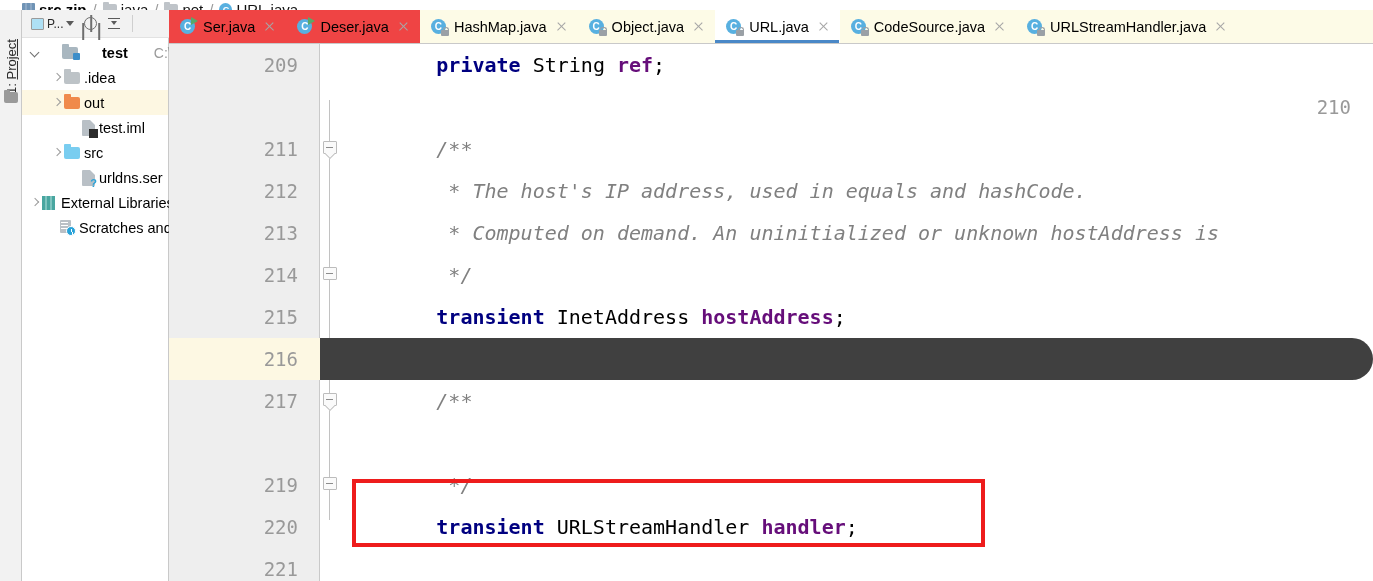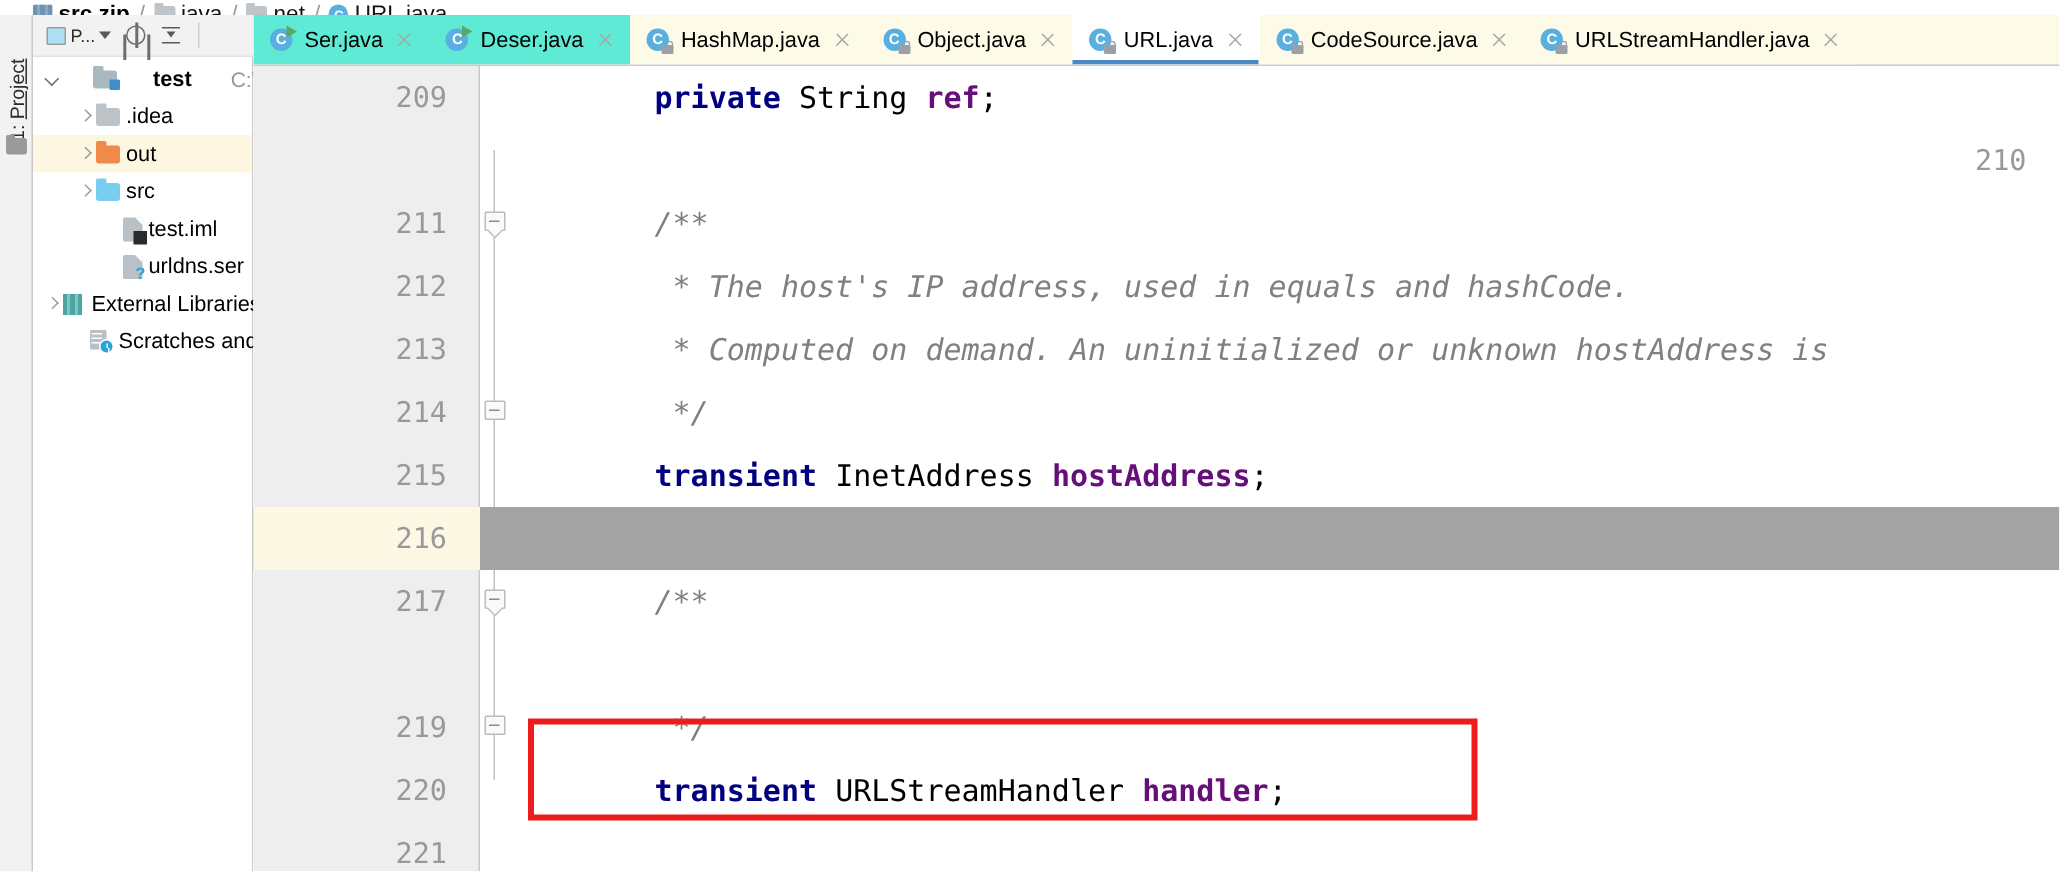--- a/index.html
+++ b/index.html
@@ -212,21 +212,21 @@
     position: relative; height: 34px; width: 1204px;
     background: #fdfbe7; border-bottom: 1px solid #c9c9c9;
     display: flex; align-items: stretch; overflow: hidden;
   }
   .tab {
     display: flex; align-items: center; gap: 6px;
     padding: 0 9px 0 11px; position: relative;
     font-size: 14.5px; color: #000; white-space: nowrap; cursor: default;
     border-right: 1px solid transparent;
   }
-  .tab.local { background: #5eead4; }
+  .tab.local { background: #ef4444; }
   .tab.lib { background: #fdfbe7; }
   .tab.active { background: #ffffff; }
   .tab.active::after {
     content: ""; position: absolute; left: 0; right: 0; bottom: 0;
     height: 3px; background: #4a88c7;
   }
   .tabicon { width: 17px; height: 17px; position: relative; flex: 0 0 17px; }
   .tabicon .circ {
     position: absolute; left: 0; top: 1px; width: 15px; height: 15px;
     border-radius: 50%; background: #58b0e0;
@@ -279,21 +279,21 @@
   }
   .foldbar {
     position: absolute; left: 9px; top: 56px; width: 1px; height: 420px;
     background: #c2c2c2;
   }
   .lines { position: absolute; left: 0; top: 0; width: 1272px; height: 537px; }
   .line {
     position: absolute; left: 0; width: 1204px; height: 42px;
     display: flex; align-items: center;
   }
-  .line.cur { background: #a3a3a3; }
+  .line.cur { background: #404040; border-radius: 21px; }
   .line.cur .lno { background: #fdf8e3; }
   .lno {
     width: 151px; text-align: right; padding-right: 22px;
     font-family: "DejaVu Sans Mono", monospace;
     font-size: 19px; color: #999999; line-height: 42px;
   }
   .code {
     position: absolute; left: 171px; top: 0; height: 42px;
     display: flex; align-items: center; white-space: pre;
     font-family: "DejaVu Sans Mono", monospace;
@@ -396,35 +396,35 @@
           </span>
           <span class="tname">.idea</span>
         </div>
         <div class="tree-row sel" style="padding-left: 28px;">
           <span class="tw right"></span>
           <span class="ti">
             <span class="fold orange"></span>
           </span>
           <span class="tname">out</span>
         </div>
-        <div class="tree-row" style="padding-left: 28px;">
-          <span class="tw right"></span>
-          <span class="ti">
-            <span class="fold blue"></span>
-          </span>
-          <span class="tname">src</span>
-        </div>
         <div class="tree-row" style="padding-left: 46px;">
           <span class="tw"></span>
           <span class="ti">
             <span class="file-ic">
               <span class="badge sq"></span>
             </span>
           </span>
           <span class="tname">test.iml</span>
+        </div>
+        <div class="tree-row" style="padding-left: 28px;">
+          <span class="tw right"></span>
+          <span class="ti">
+            <span class="fold blue"></span>
+          </span>
+          <span class="tname">src</span>
         </div>
         <div class="tree-row" style="padding-left: 46px;">
           <span class="tw"></span>
           <span class="ti">
             <span class="file-ic">
               <span class="badge q">?</span>
             </span>
           </span>
           <span class="tname">urldns.ser</span>
         </div>

